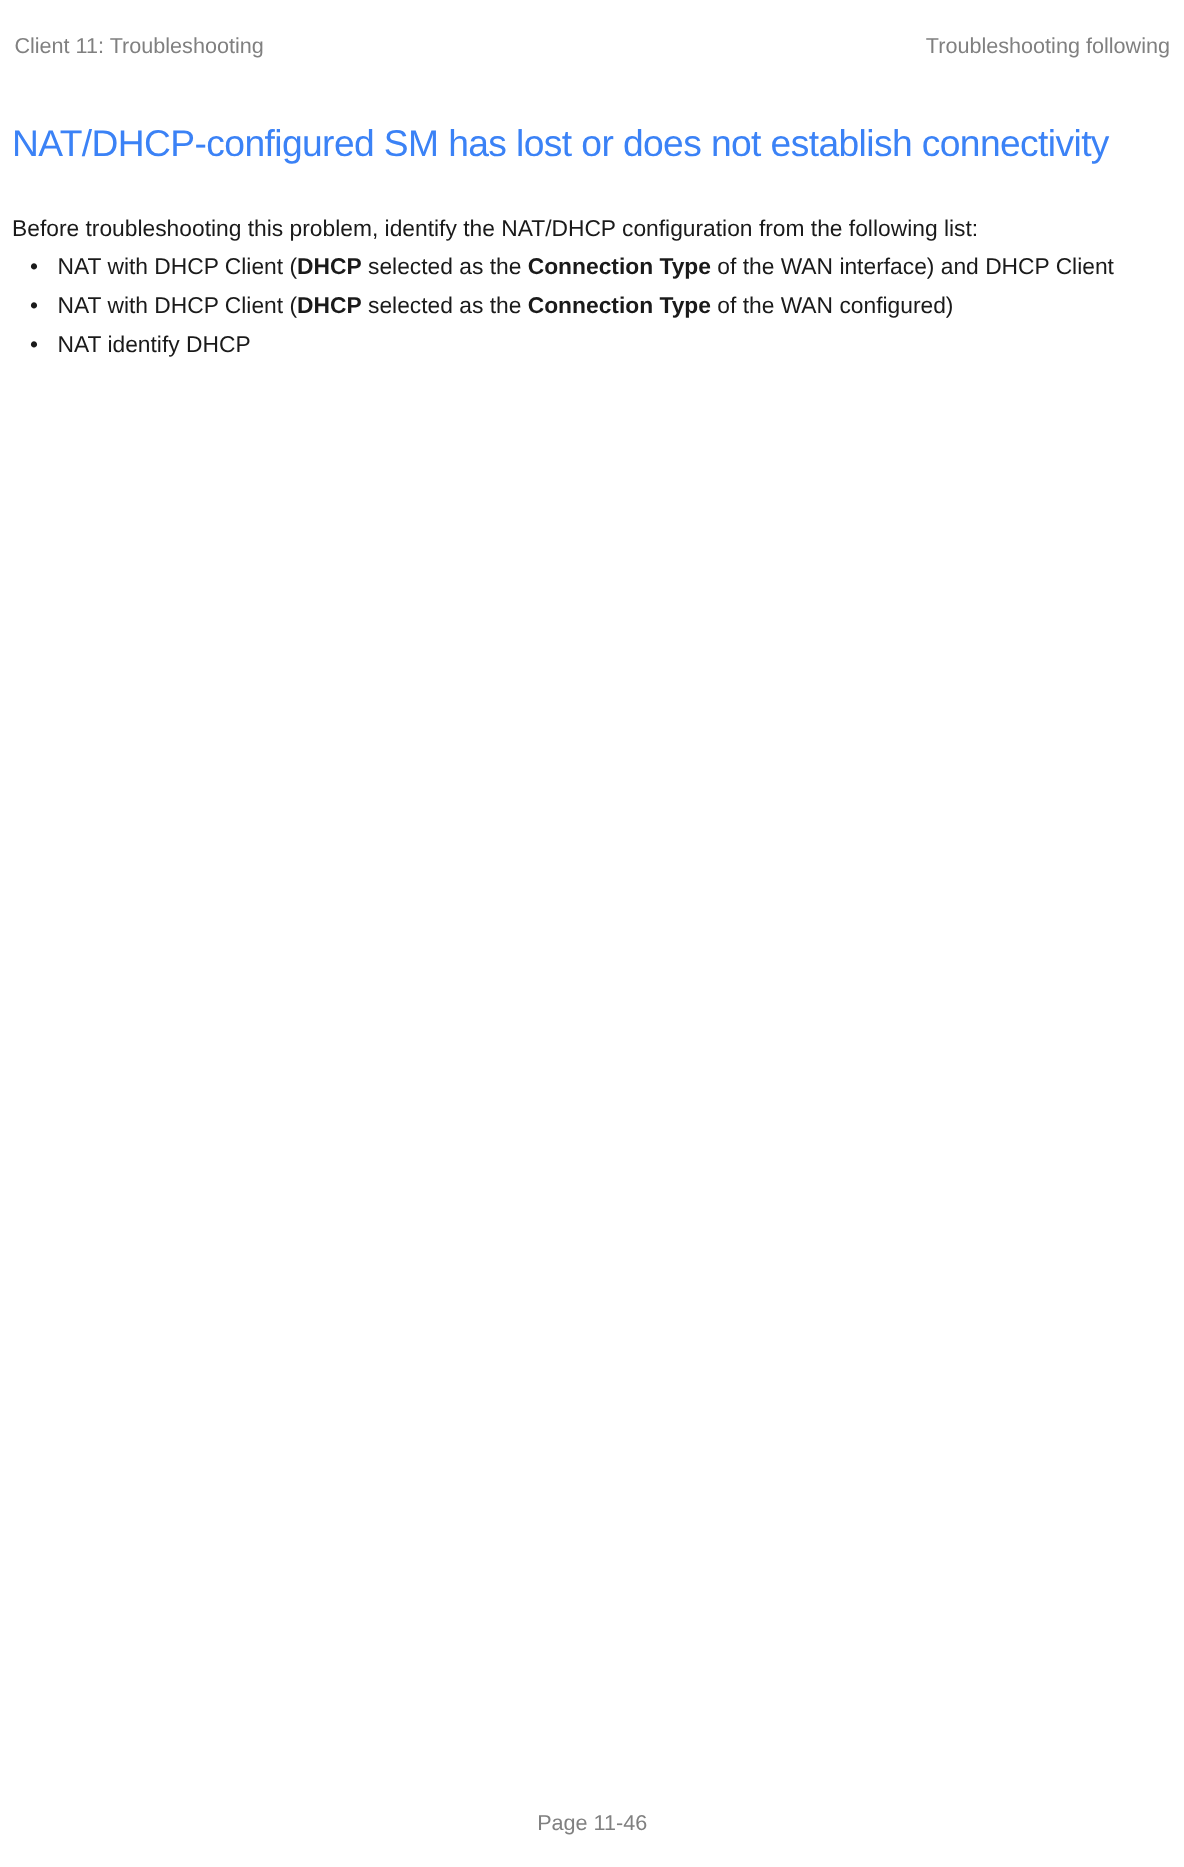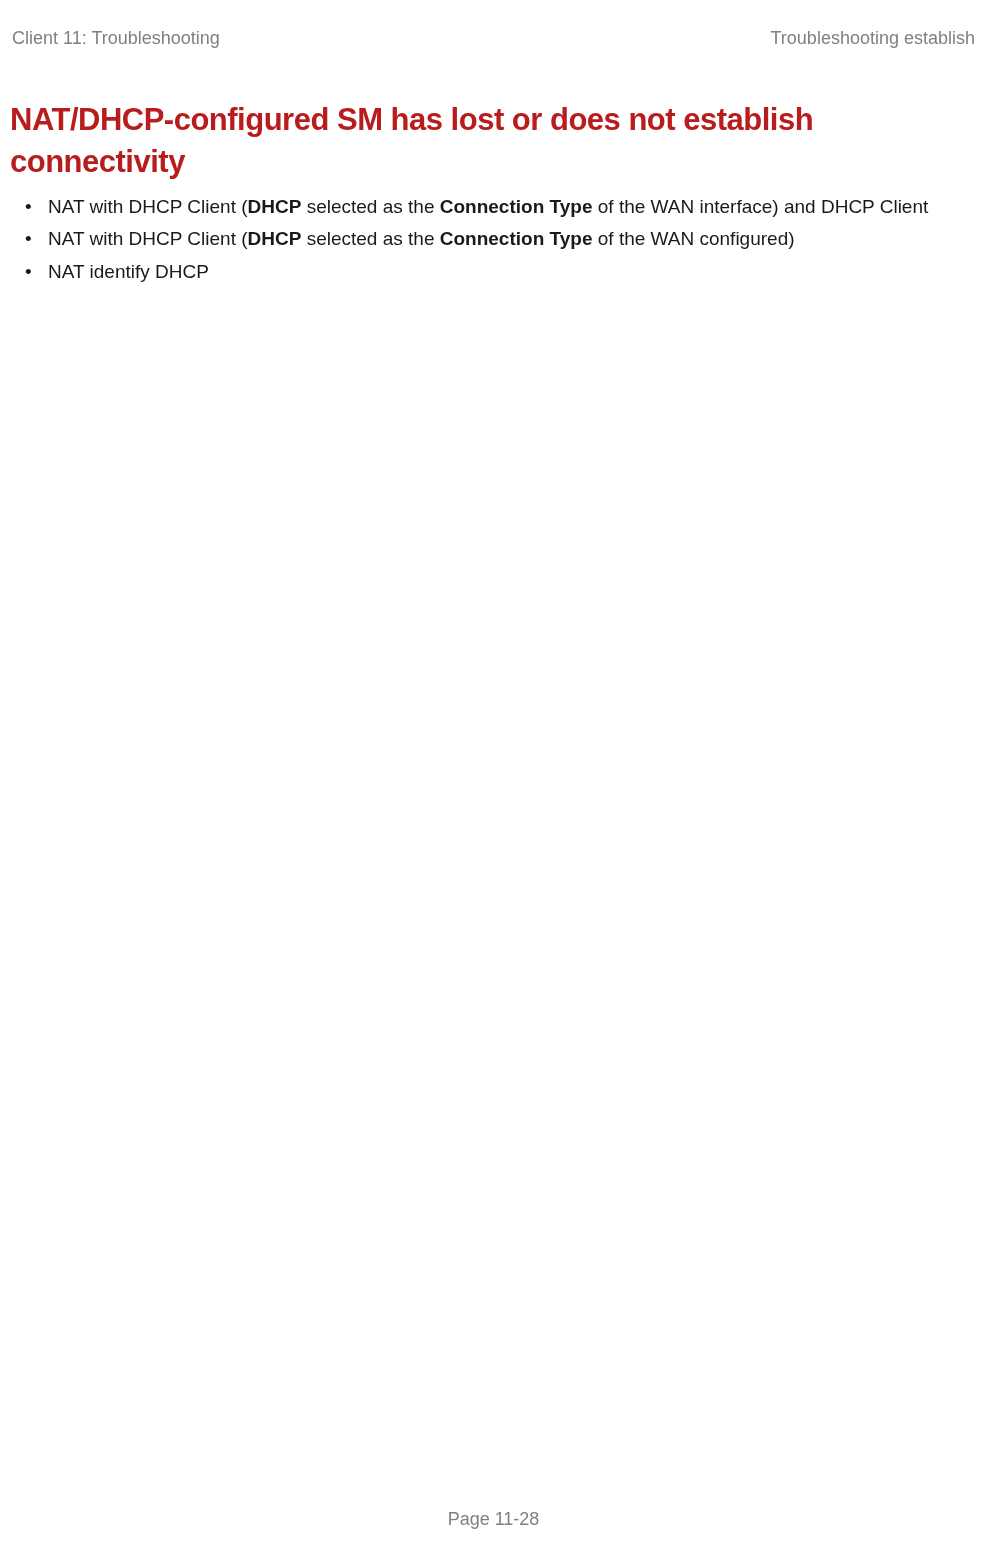--- a/index.html
+++ b/index.html
@@ -30,24 +30,24 @@
       padding: 0 2px 0 2px;
     }
     .header-left {
       color: #808080;
     }
     .header-right {
       color: #808080;
     }
     .title {
       font-size: 31px;
-      color: #b91c1c;
-      font-weight: 700;
+      color: #3b82f6;
+      font-weight: 400;
       line-height: 1.35;
-      margin-bottom: 10px;
+      margin-bottom: 37px;
       font-family: Arial, "Helvetica Neue", sans-serif;
       letter-spacing: -0.5px;
     }
     .body-text {
       font-size: 19px;
       color: #1a1a1a;
       line-height: 1.45;
       margin-bottom: 4px;
     }
     .list {
@@ -83,29 +83,30 @@
       font-size: 18px;
       color: #808080;
     }
   </style>
 </head>
 <body>
 
 <div class="page">
   <div class="header">
     <span class="header-left">Client 11:  Troubleshooting</span>
-    <span class="header-right">Troubleshooting establish</span>
+    <span class="header-right">Troubleshooting following</span>
   </div>
 
   <h1 class="title">NAT/DHCP-configured SM has lost or does not establish connectivity</h1>
 
+  <p class="body-text">Before troubleshooting this problem, identify the NAT/DHCP configuration from the following list:</p>
 
   <ul class="list">
     <li class="list-item"><span>NAT with DHCP Client (</span><span class="bold">DHCP</span><span> selected as the </span><span class="bold">Connection Type</span><span> of the WAN interface) and DHCP Client</span></li>
     <li class="list-item"><span>NAT with DHCP Client (</span><span class="bold">DHCP</span><span> selected as the </span><span class="bold">Connection Type</span><span> of the WAN configured)</span></li>
     <li class="list-item"><span>NAT identify DHCP</span></li>
   </ul>
 
 
   <div class="footer">
-    <span>Page 11-28</span>
+    <span>Page 11-46</span>
   </div>
 </div>
 
 </body></html>

